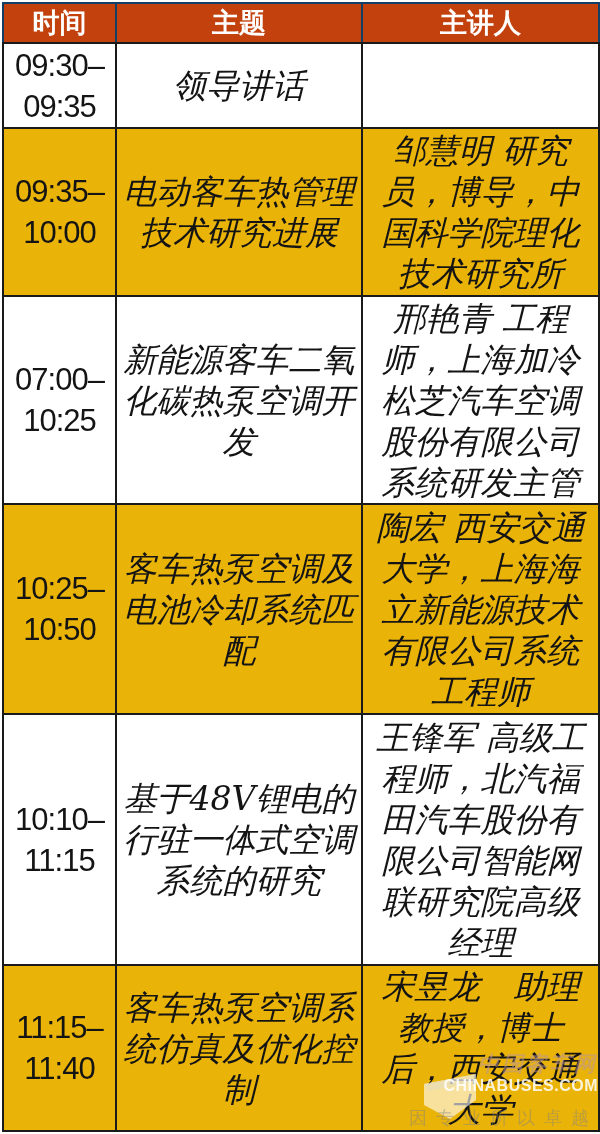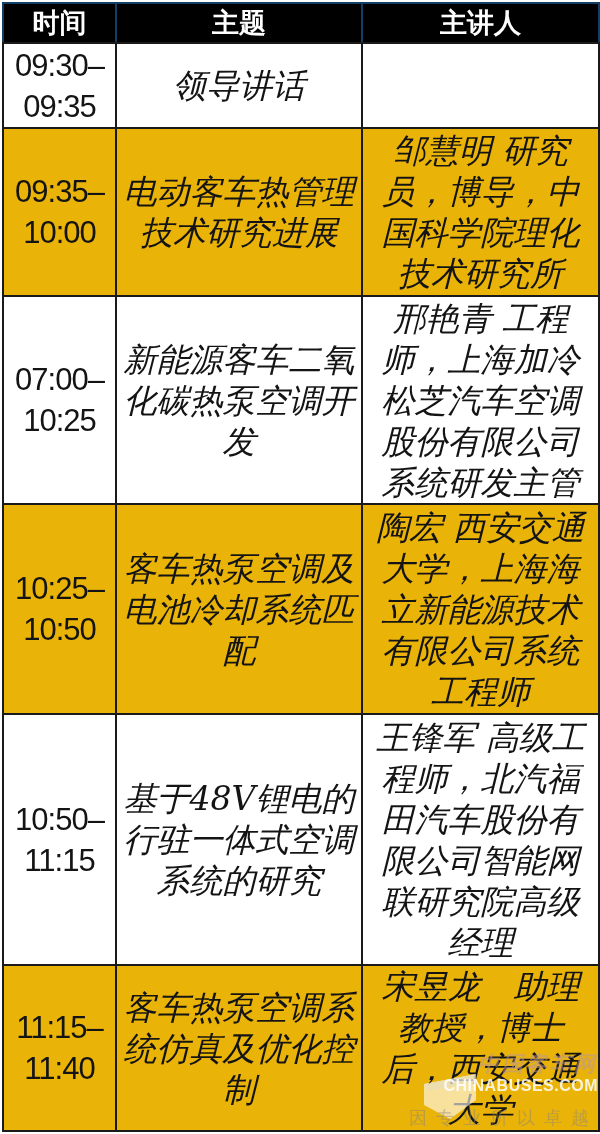--- a/index.html
+++ b/index.html
@@ -14,21 +14,21 @@
   table.sched col.c1{width:113px;}
   table.sched col.c2{width:246px;}
   table.sched col.c3{width:237px;}
   table.sched th, table.sched td{
     border:2px solid #1a1a1a;
     text-align:center;vertical-align:middle;
     padding:0 4px;overflow:hidden;
   }
   tr.hr{height:40px;}
   table.sched th{
-    background:#000000;color:#ffffff;
+    background:#c2410c;color:#ffffff;
     font-size:27px;font-weight:bold;line-height:38px;
     border-color:#123f66;border-bottom-color:#1a1a1a;
   }
   td.time{
     font-family:"Liberation Sans","DejaVu Sans",sans-serif;
     font-size:31px;line-height:41px;color:#141414;
     letter-spacing:-1px;white-space:nowrap;
   }
   td.cn{
     font-size:33px;line-height:41px;color:#141414;font-style:italic;
@@ -109,21 +109,21 @@
       <tr class="r4 alt">
         <td class="time">
           <div>10:25–</div>
           <div>10:50</div>
         </td>
         <td class="cn">客车热泵空调及电池冷却系统匹配</td>
         <td class="cn">陶宏 西安交通大学，上海海立新能源技术有限公司系统工程师</td>
       </tr>
       <tr class="r5">
         <td class="time">
-          <div>10:50–</div>
+          <div>10:10–</div>
           <div>11:15</div>
         </td>
         <td class="cn">基于48V锂电的行驻一体式空调系统的研究</td>
         <td class="cn">王锋军 高级工程师，北汽福田汽车股份有限公司智能网联研究院高级经理</td>
       </tr>
       <tr class="r6 alt">
         <td class="time">
           <div>11:15–</div>
           <div>11:40</div>
         </td>

